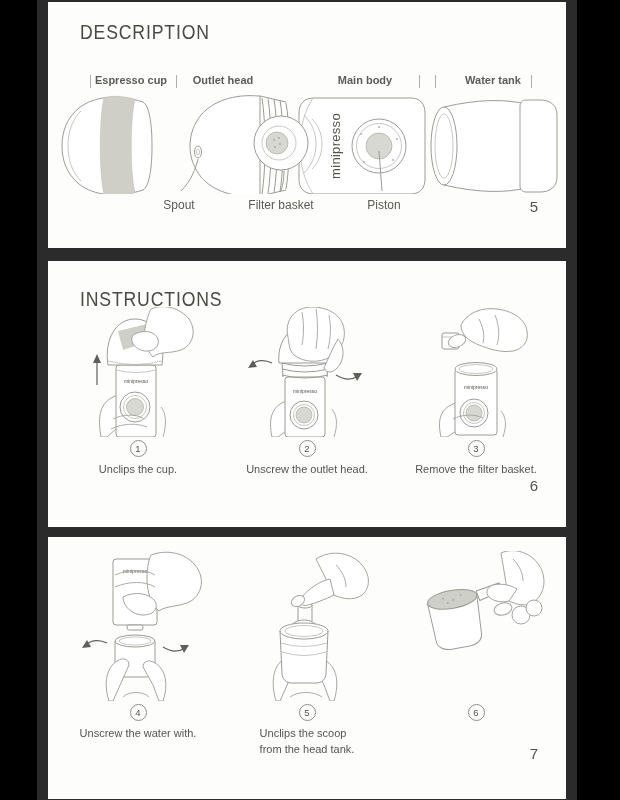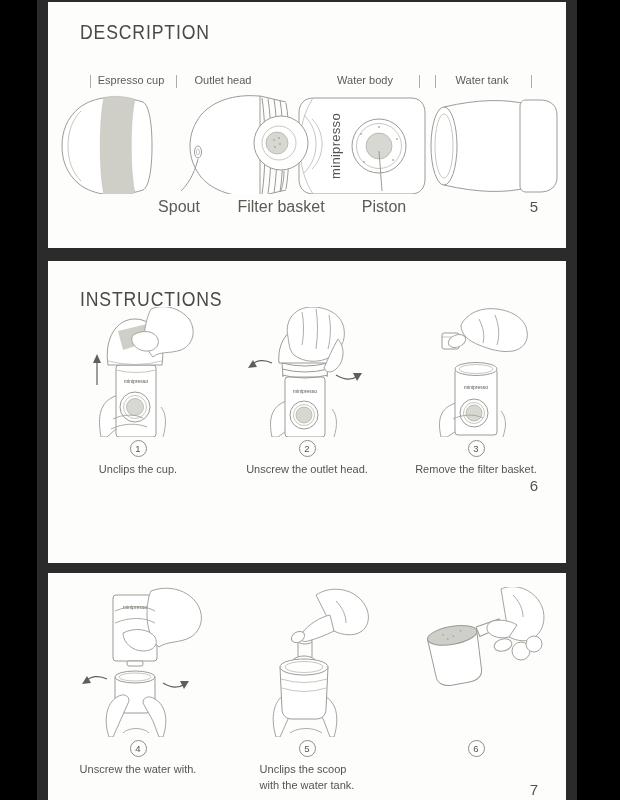--- a/index.html
+++ b/index.html
@@ -1,28 +1,28 @@
 <!DOCTYPE html>
 <html><head>
 <meta charset="utf-8">
 <style>
   * { margin:0; padding:0; box-sizing:border-box; }
   html,body { width:620px; height:800px; overflow:hidden; background:#000; font-family:"Liberation Sans", sans-serif; }
   .viewer { position:absolute; left:37px; top:0; width:540px; height:800px; background:#2b2b2b; overflow:hidden; }
   .page { position:relative; width:518px; margin:8px auto; background:#fdfdfc; color:#54544f; }
   .page-1 { height:246px; margin-top:2px; margin-bottom:13px; }
-  .page-2 { height:302px; margin-bottom:10px; }
+  .page-2 { height:266px; margin-bottom:10px; }
   .page-3 { height:262px; }
   .heading { position:absolute; left:32px; top:18px; font-size:21px; letter-spacing:1px; color:#4a4a45; transform:scaleX(0.84); transform-origin:left center; white-space:nowrap; }
-  .toplabels { position:absolute; left:0; top:72px; width:518px; height:16px; }
+  .toplabels { position:absolute; left:0; top:72px; width:518px; height:16px;font-weight:bold; }
   .toplabel { position:absolute; transform:translateX(-50%); font-size:11px; color:#5b5b55; white-space:nowrap; }
   .tick { position:absolute; width:1px; height:13px; top:1px; background:#aeaea8; }
   .diagram-wrap { position:absolute; left:0; top:92px; width:518px; height:100px; }
   .botlabels { position:absolute; left:0; top:196px; width:518px; height:16px; }
-  .botlabel { position:absolute; transform:translateX(-50%); font-size:16px; color:#5b5b55; white-space:nowrap; }
+  .botlabel { position:absolute; transform:translateX(-50%); font-size:12px; color:#5b5b55; white-space:nowrap; }
   .pagenum { position:absolute; right:28px; font-size:15px; color:#54544f; }
   .steps-row { position:absolute; left:10px; width:498px; display:flex; justify-content:space-between; }
   .step-col { width:160px; display:flex; flex-direction:column; align-items:center; }
   .step-num { width:17px; height:17px; border:1px solid #8d8d88; border-radius:50%; font-size:9.5px; line-height:16px; text-align:center; color:#54544f; margin:3px 0 5px; }
   .caption { font-size:11px; color:#54544f; line-height:1.45; white-space:nowrap; }
   svg { display:block; }
   .sk  { stroke:#9b9b96; fill:#fff; stroke-width:1; }
   .skn { stroke:#9b9b96; fill:none; stroke-width:1; }
   .ft  { stroke:#b7b7b1; fill:none; stroke-width:0.8; }
   .hnd { stroke:#a4a49e; fill:#fff; stroke-width:1; }
@@ -38,24 +38,24 @@
 <div class="viewer">
 
   <div class="page page-1">
     <div class="heading">DESCRIPTION</div>
 
     <div class="toplabels">
       <span class="tick" style="left:42px"></span>
       <span class="toplabel" style="left:83px">Espresso cup</span>
       <span class="tick" style="left:128px"></span>
       <span class="toplabel" style="left:175px">Outlet head</span>
-      <span class="toplabel" style="left:317px">Water body</span>
+      <span class="toplabel" style="left:317px">Main body</span>
       <span class="tick" style="left:371px"></span>
       <span class="tick" style="left:387px"></span>
-      <span class="toplabel" style="left:434px">Water tank</span>
+      <span class="toplabel" style="left:445px">Water tank</span>
       <span class="tick" style="left:483px"></span>
     </div>
 
     <div class="diagram-wrap">
       <svg width="518" height="100" viewBox="0 0 518 100">
 
         <g>
           <path class="sk" d="M95,8 C70,0 46,2 31,14 C19,24 14,37 14,52 C14,67 19,80 31,90 C46,102 70,104 95,96 C101,93 104,75 104,52 C104,29 101,11 95,8 Z"></path>
           <path class="shade" stroke="#bcbcb6" stroke-width="0.5" d="M56,3.5 C51,24 51,80 56,100.5 C66,103 77,102 87,98.5 C82,79 82,25 87,5.5 C77,2 66,1.5 56,3.5 Z"></path>
           <path class="ft" d="M33,17 C24,26 20,38 20,52 C20,66 24,78 33,87"></path>
@@ -258,21 +258,21 @@
           <ellipse class="sk" cx="72" cy="80" rx="24" ry="8"></ellipse>
           <ellipse class="ft" cx="72" cy="80" rx="19" ry="5.5"></ellipse>
           <path class="hnd" d="M84,8 C96,0 114,0 126,10 C138,20 140,36 130,44 C122,50 110,48 102,44 Z"></path>
           <path class="hnd" d="M102,44 C94,48 84,52 76,54 C70,56 66,52 70,46 C76,38 88,30 98,28 Z"></path>
           <ellipse class="hnd" cx="66" cy="50" rx="7" ry="5" transform="rotate(-30 66 50)"></ellipse>
           <path class="hndn" d="M104,14 C110,20 114,28 114,36"></path>
         </svg>
         <div class="step-num">5</div>
         <div class="caption">
           <div>Unclips the scoop</div>
-          <div>with the water tank.</div>
+          <div>from the head tank.</div>
         </div>
       </div>
 
       <div class="step-col">
         <svg width="150" height="150" viewBox="0 0 150 150">
           <g transform="rotate(-10 55 70)">
             <path class="sk" d="M30,48 L32,86 C32,93 38,97 46,97 L64,97 C72,97 78,93 78,86 L80,48 Z"></path>
             <ellipse cx="55" cy="48" rx="25" ry="9" fill="#cfcfc9" stroke="#9b9b96" stroke-width="1"></ellipse>
             <circle cx="46" cy="46" r="0.9" fill="#a8a8a2"></circle>
               <circle cx="56" cy="49" r="0.9" fill="#a8a8a2"></circle>

